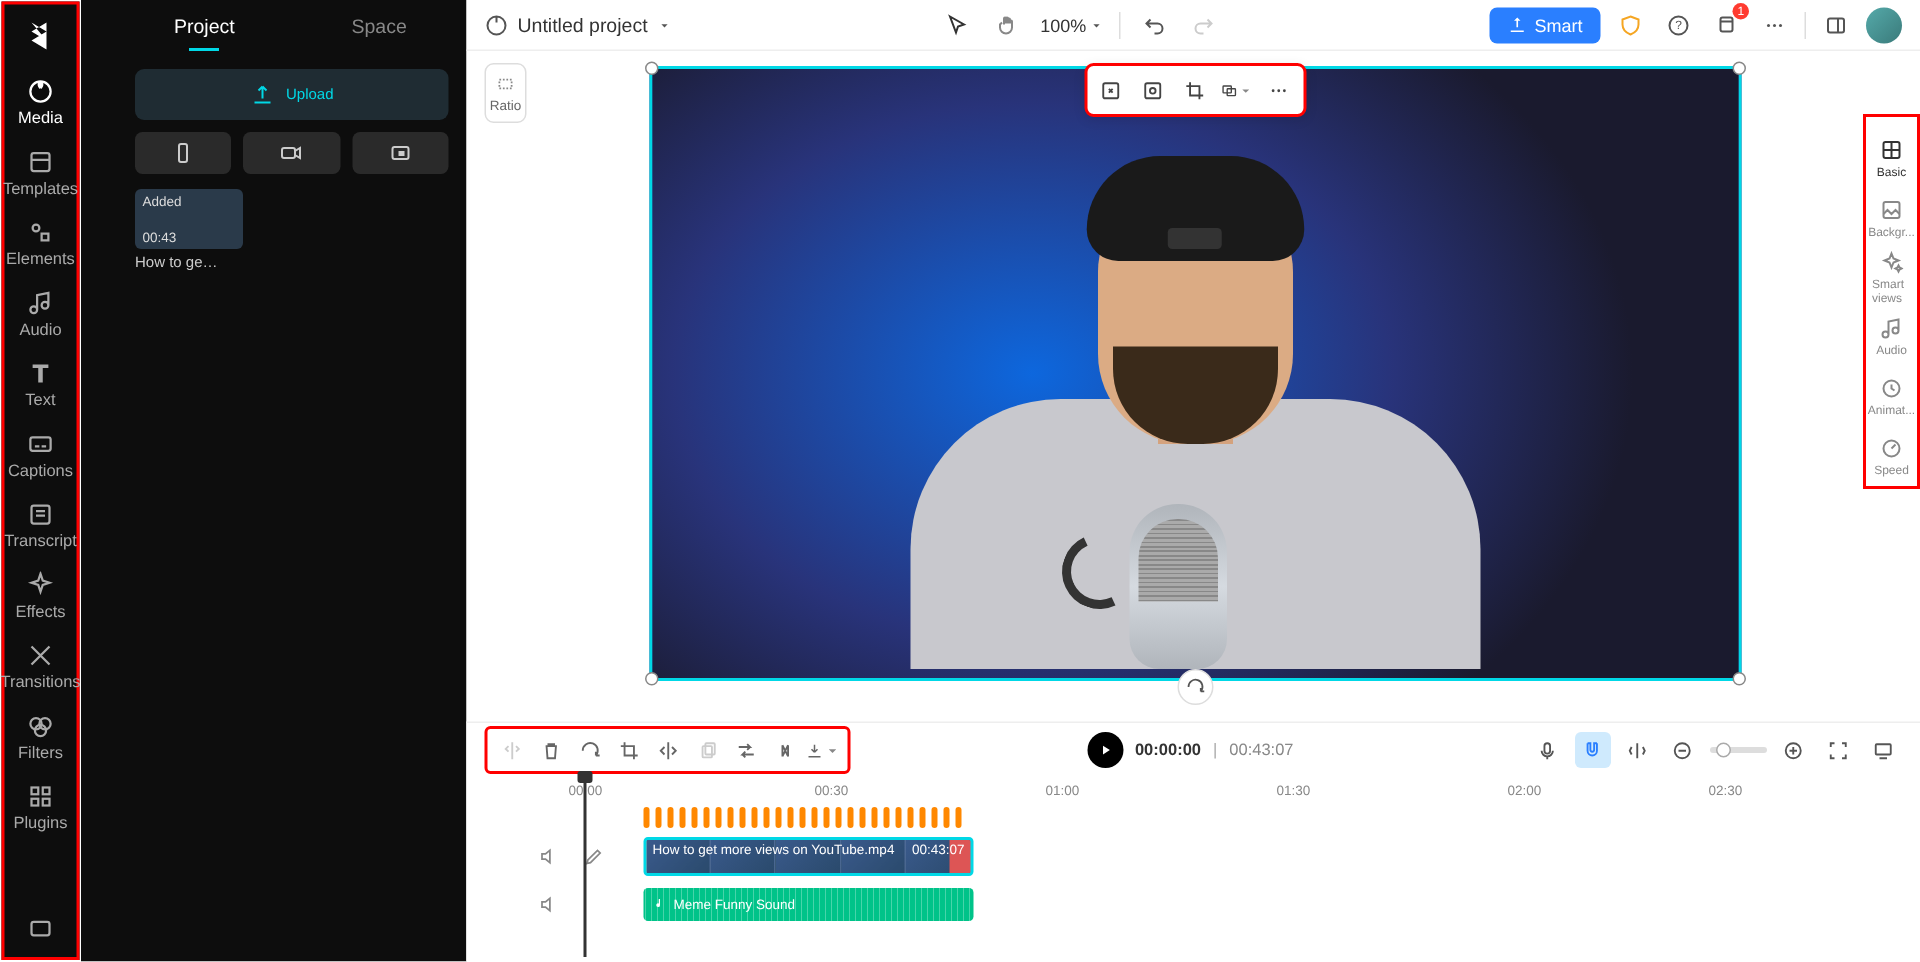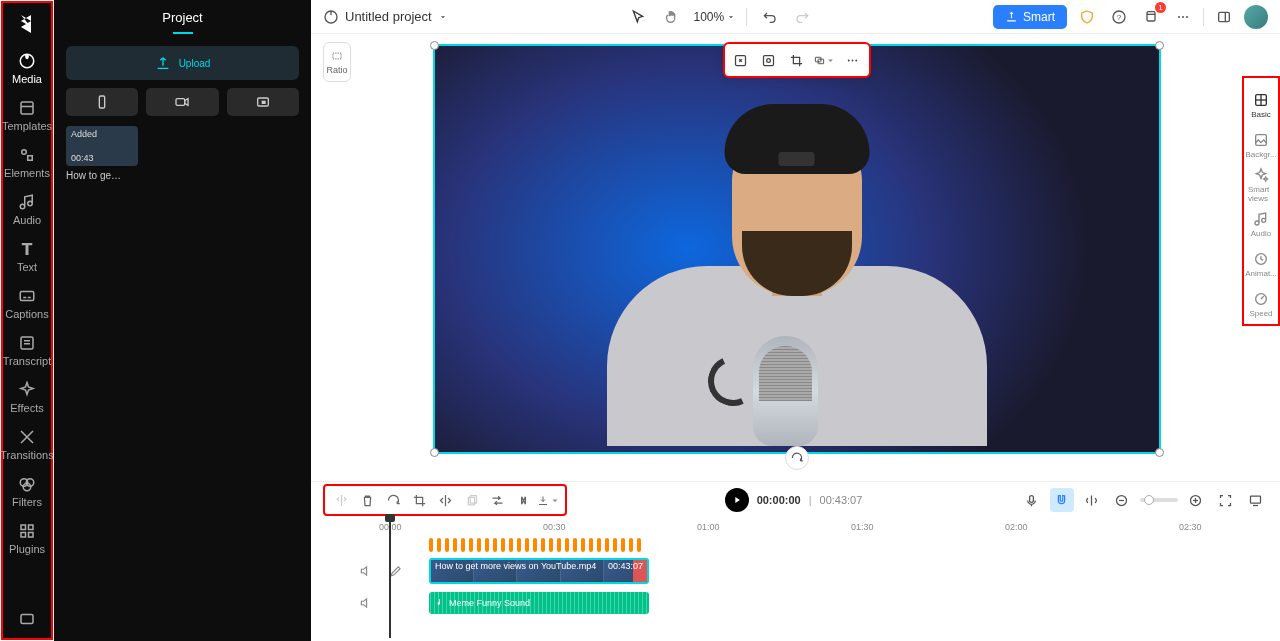--- a/index.html
+++ b/index.html
@@ -4,21 +4,21 @@
 <style>
 * { margin: 0; padding: 0; box-sizing: border-box; font-family: -apple-system, BlinkMacSystemFont, "Segoe UI", sans-serif; }
 body { background: #fff; width: 1280px; height: 641px; overflow: hidden; display: flex; }
 .left-nav { width: 52px; background: #0d0d0d; display: flex; flex-direction: column; align-items: center; padding-top: 8px; border: 2px solid #ff0000; margin: 1px; }
 .logo { width: 24px; height: 24px; color: #fff; margin-bottom: 10px; cursor: pointer; }
 .nav-item { width: 48px; display: flex; flex-direction: column; align-items: center; justify-content: center; color: #aaa; cursor: pointer; padding: 7px 0; font-size: 11px; }
 .nav-item.active { color: #fff; }
 .nav-item svg { width: 18px; height: 18px; margin-bottom: 3px; }
 .nav-spacer { flex: 1; }
 
-.side-panel { width: 257px; background: #0d0d0d; display: flex; flex-direction: column; }
+.side-panel { width: 257px; background: #0d0d0d; display: flex; flex-direction: column; padding-left: 24px; }
 .side-tabs { display: flex; height: 34px; align-items: center; }
 .side-tab { flex: 1; text-align: center; color: #888; font-size: 13px; font-weight: 500; cursor: pointer; position: relative; height: 100%; display: flex; align-items: center; justify-content: center; }
 .side-tab.active { color: #fff; }
 .side-tab.active::after { content: ""; position: absolute; bottom: 0; left: 50%; transform: translateX(-50%); width: 20px; height: 2px; background: #00d8e6; }
 .upload-btn { margin: 12px 12px 8px; height: 34px; background: #1f2c33; border-radius: 6px; display: flex; align-items: center; justify-content: center; color: #00d8e6; font-size: 10px; cursor: pointer; gap: 8px; }
 .device-row { display: flex; gap: 8px; padding: 0 12px 10px; }
 .device-btn { flex: 1; height: 28px; background: #2a2a2a; border-radius: 5px; display: flex; align-items: center; justify-content: center; color: #ccc; cursor: pointer; }
 .device-btn svg { width: 16px; height: 16px; }
 .media-thumb { margin: 0 12px; width: 56px; }
 .thumb-box { width: 72px; height: 40px; background: #2a3a4a; border-radius: 4px; display: flex; flex-direction: column; justify-content: space-between; padding: 3px 5px; font-size: 9px; color: #ddd; }
@@ -189,20 +189,21 @@
   <div class="nav-item">
       <svg viewBox="0 0 24 24">
         <rect x="4" y="6" width="16" height="12" rx="2" fill="none" stroke="currentColor" stroke-width="2"></rect>
       </svg>
     </div>
 </div>
 
 <div class="side-panel">
   <div class="side-tabs">
     <div class="side-tab active">Project</div>
+    <div class="side-tab">Space</div>
   </div>
   <div class="upload-btn">
     <svg width="16" height="16" viewBox="0 0 24 24">
         <path fill="none" stroke="currentColor" stroke-width="2" d="M12 16V4m0 0l-4 4m4-4l4 4M4 20h16"></path>
       </svg>
     <span>Upload</span>
   </div>
   <div class="device-row">
     <div class="device-btn">
         <svg viewBox="0 0 24 24">
@@ -545,21 +546,21 @@
             </svg>
           </div>
       </div>
     </div>
     <div class="tl-ruler">
       <span class="tick" style="left:68px">00:00</span>
       <span class="tick" style="left:232px">00:30</span>
       <span class="tick" style="left:386px">01:00</span>
       <span class="tick" style="left:540px">01:30</span>
       <span class="tick" style="left:694px">02:00</span>
-      <span class="tick" style="left:868px">02:30</span>
+      <span class="tick" style="left:828px">02:30</span>
       <div class="playhead"></div>
     </div>
     <div class="tl-tracks">
       <div class="track-row" style="height:18px">
         <div class="waveform-markers">
           <div class="wf-bar"></div>
             <div class="wf-bar"></div>
             <div class="wf-bar"></div>
             <div class="wf-bar"></div>
             <div class="wf-bar"></div>

